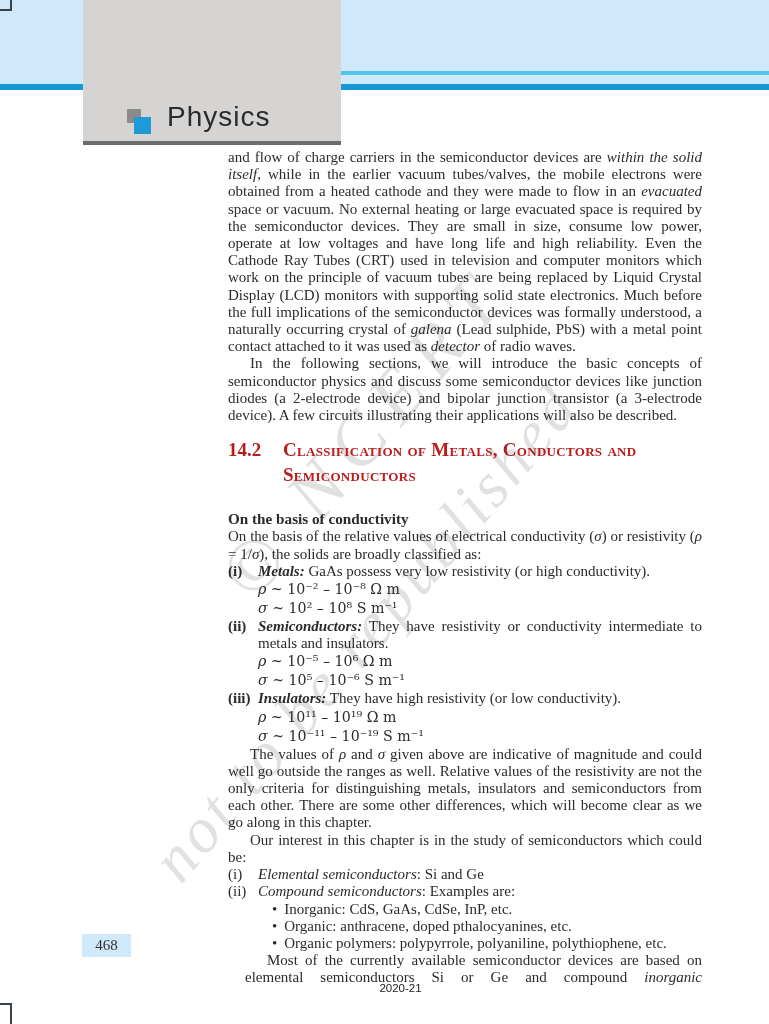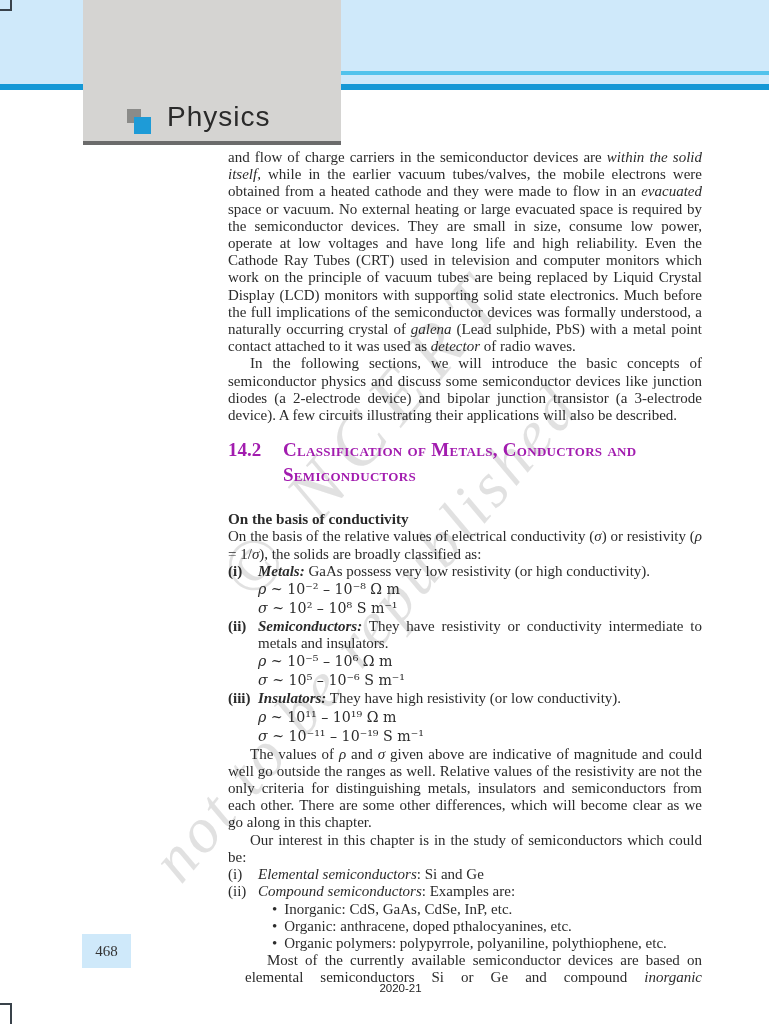--- a/index.html
+++ b/index.html
@@ -35,35 +35,35 @@
 
   
   .column{position:absolute;left:228px;top:149px;width:474px;z-index:2;
           font-size:15px;line-height:17.2px;text-align:justify;}
   .p{margin:0;}
   .ind{text-indent:22px;}
   .just-last{text-align-last:justify;margin-left:17px;}
   .it{font-style:italic;}
   .bd{font-weight:bold;}
 
-  .sect{display:flex;margin:13px 0 23px 0;color:#a21caf;font-weight:bold;}
+  .sect{display:flex;margin:13px 0 23px 0;color:#b91c1c;font-weight:bold;}
   .sectnum{flex:0 0 55px;font-size:19px;line-height:25px;}
   .secttitle{font-variant:small-caps;font-size:19px;line-height:25px;letter-spacing:0.3px;}
 
   .subhead{font-weight:bold;font-size:15.2px;margin:16px 0 1px 0;}
 
   .li{padding-left:30px;margin:0;}
   .li .lbl{display:inline-block;width:30px;margin-left:-30px;font-weight:bold;}
   .types .lbl{font-weight:normal;}
   .formula{padding-left:30px;line-height:19px;font-family:"DejaVu Serif",serif;font-size:14.2px;}
   .bullet-line{padding-left:44px;}
   .bullet-glyph{display:inline-block;margin-right:7px;}
 
   
-  .pagenum{position:absolute;left:82px;top:934px;width:49px;height:34px;background:#cfe9fa;
+  .pagenum{position:absolute;left:82px;top:934px;width:49px;height:23px;background:#cfe9fa;
            z-index:2;font-size:15px;color:#333;display:flex;align-items:center;justify-content:center;}
   .year{position:absolute;left:0;top:982px;width:769px;text-align:center;
         font-family:"Liberation Sans",sans-serif;font-size:11.5px;color:#222;z-index:2;padding-left:16px;}
 </style>
 </head>
 <body>
 
 <div class="page">
 
   <div class="band"></div>

